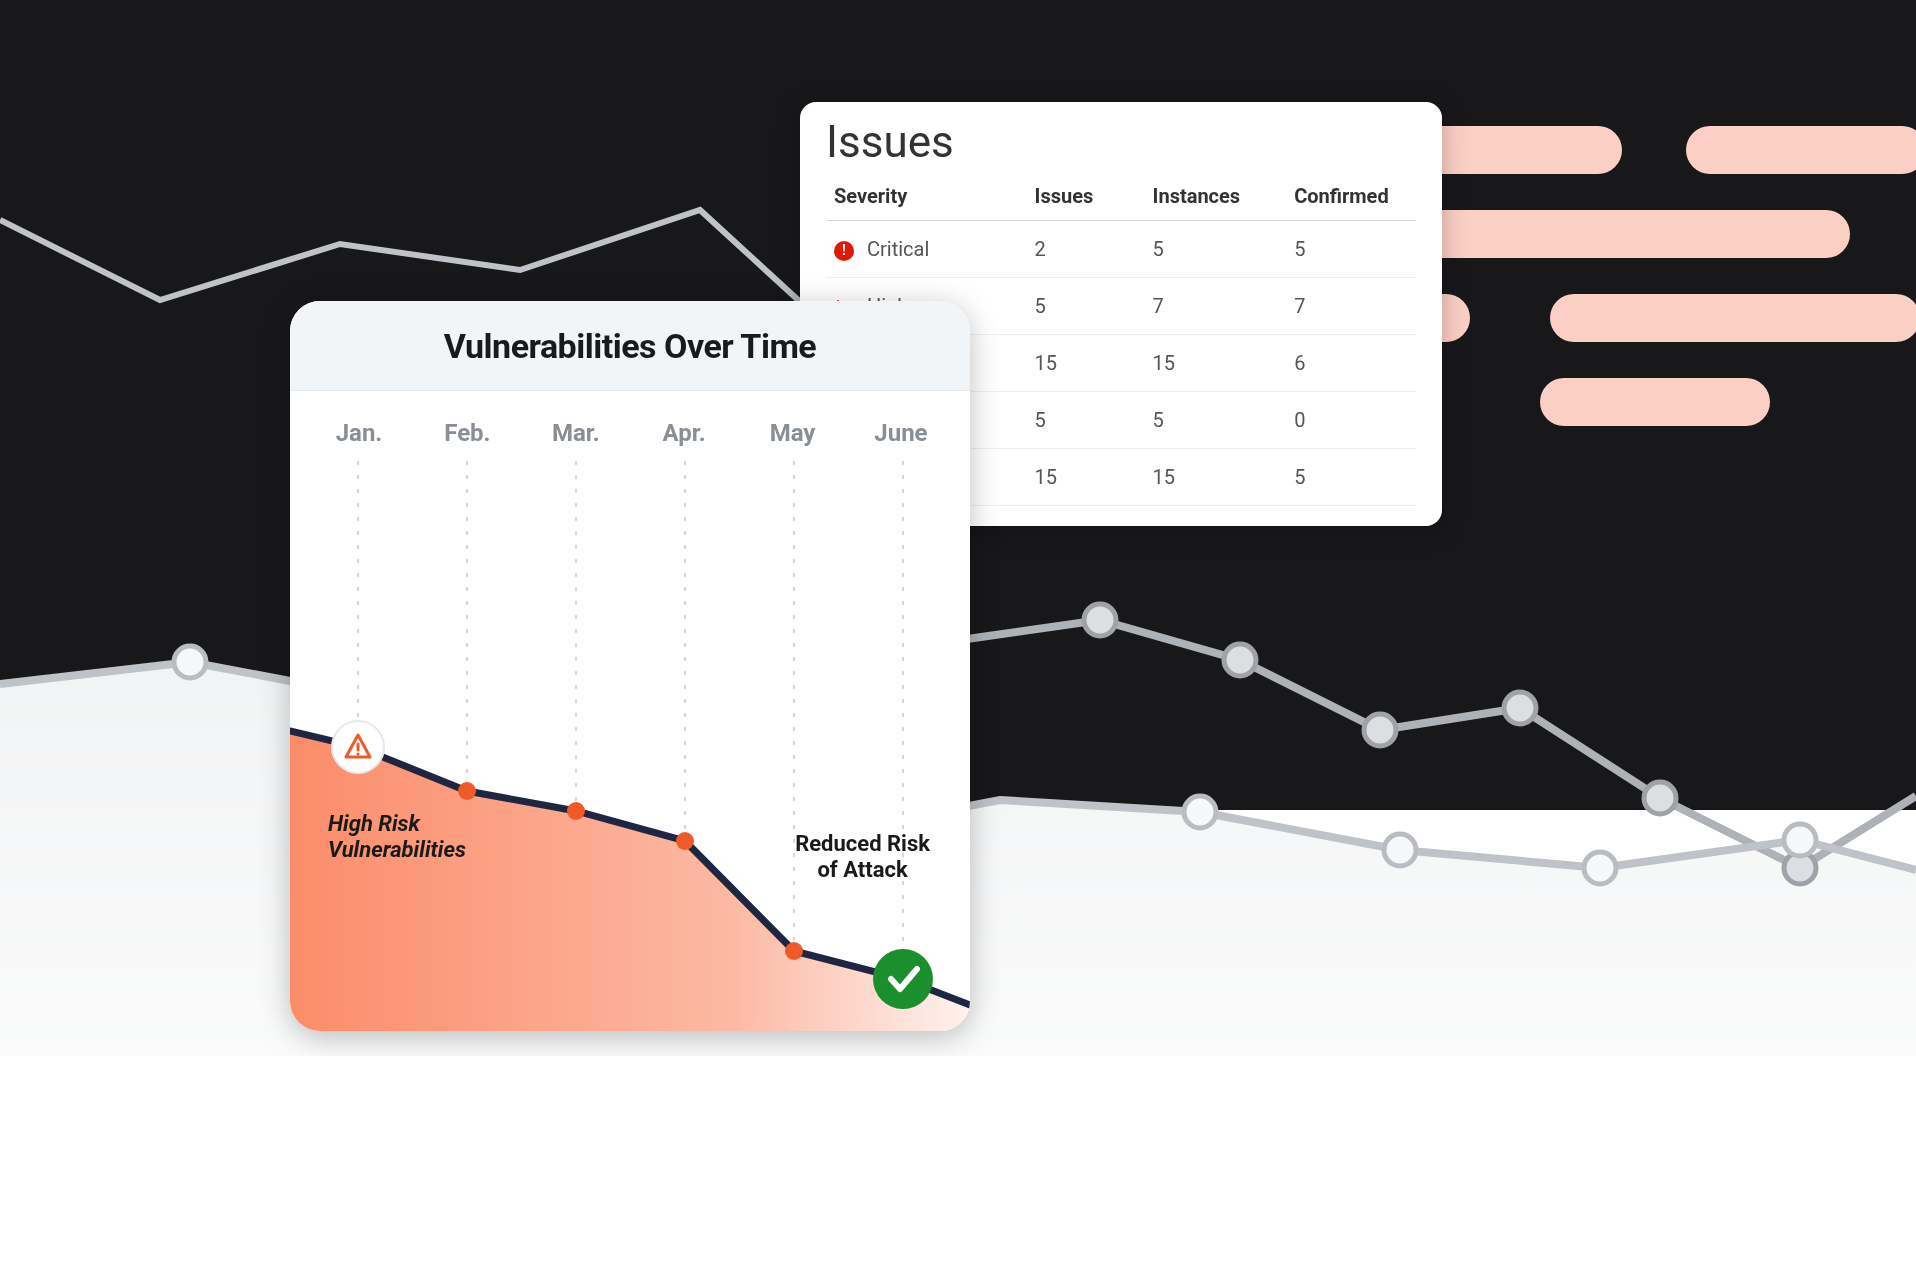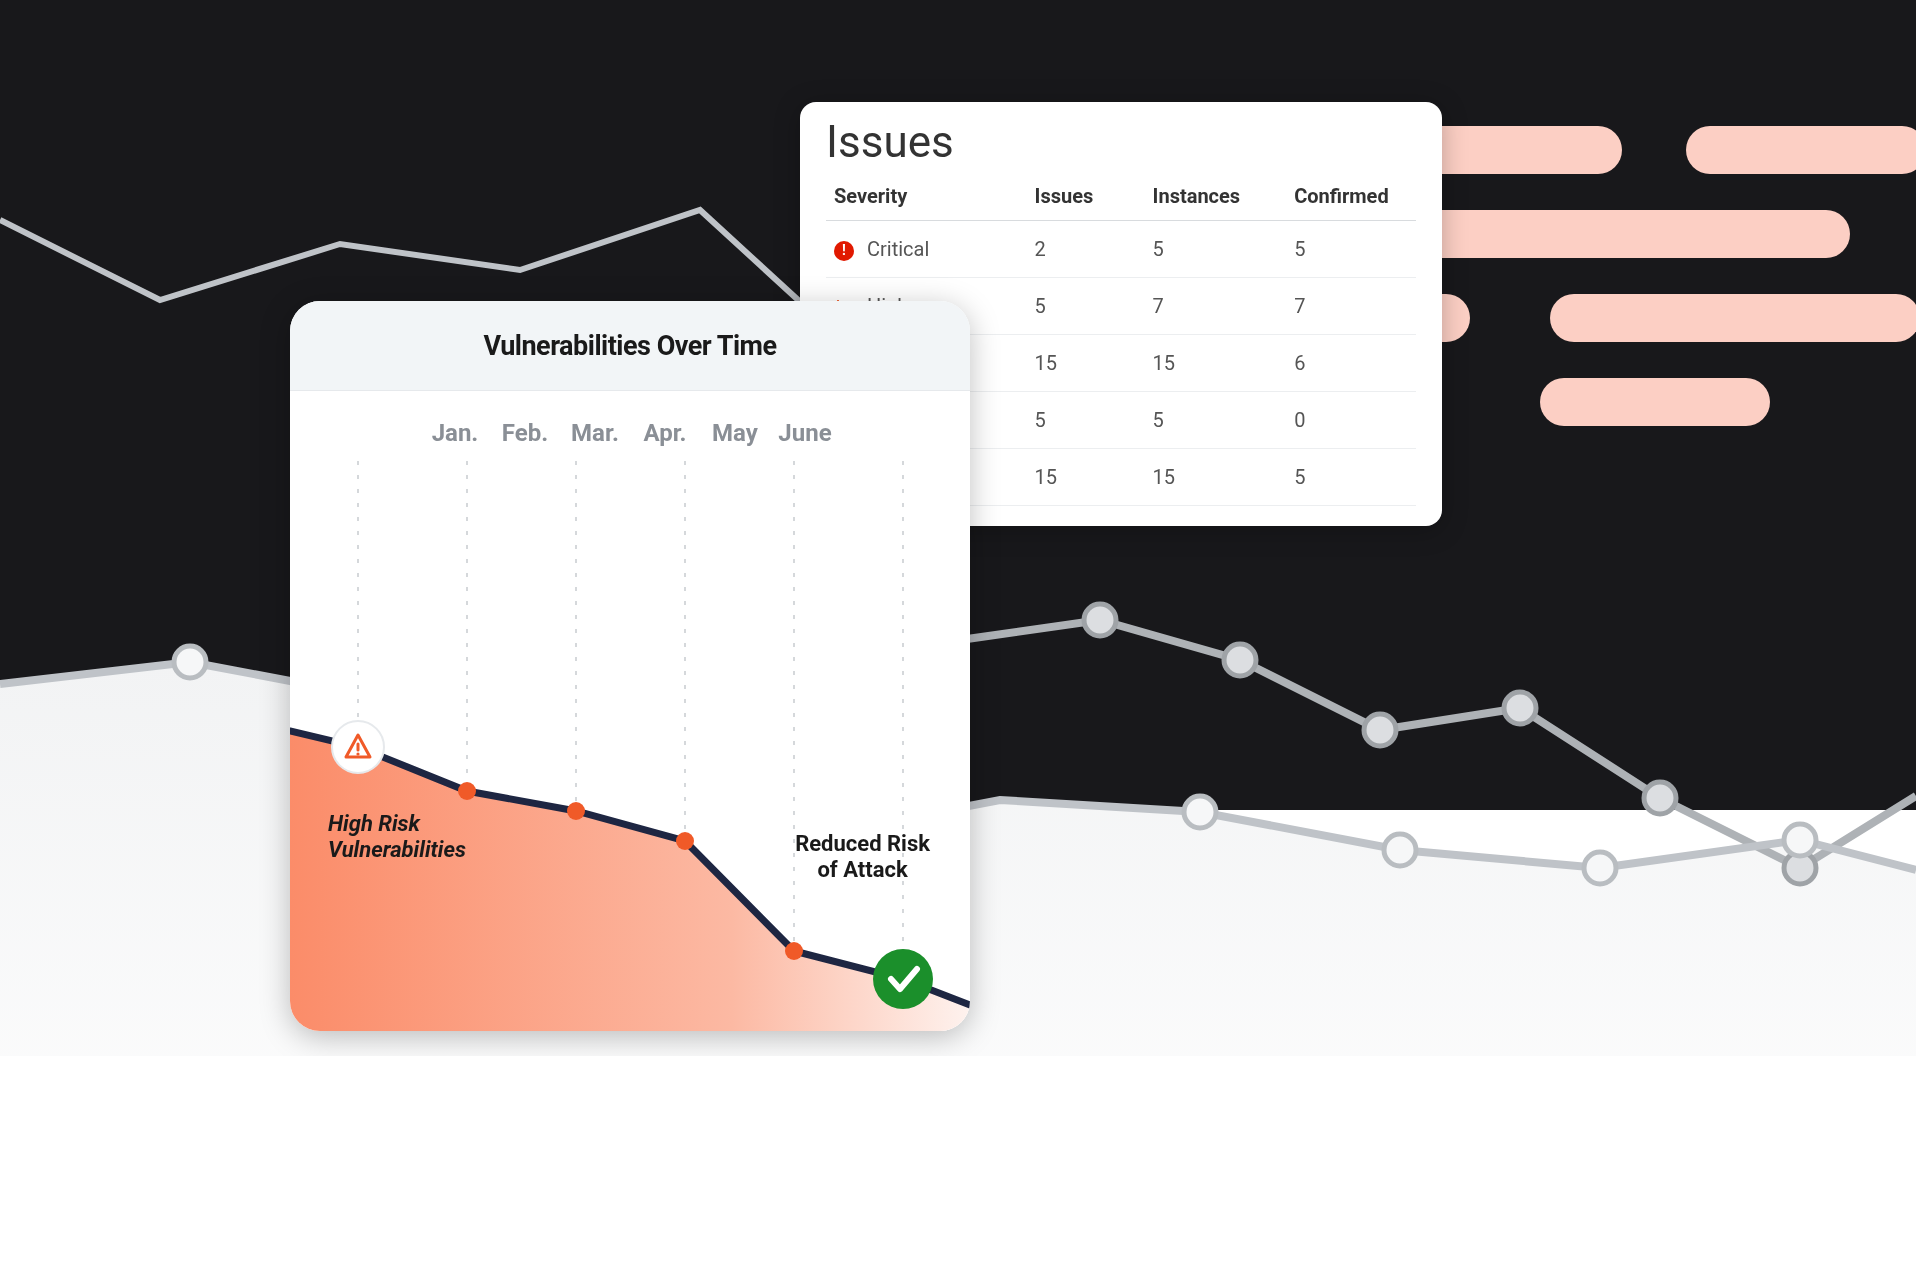--- a/index.html
+++ b/index.html
@@ -56,36 +56,36 @@
   }
   .vuln-header {
     height: 90px;
     background: #f2f5f7;
     display: flex;
     align-items: center;
     justify-content: center;
     border-bottom: 1px solid #e6e9ec;
   }
   .vuln-title {
-    font-size: 27px;
+    font-size: 34px;
     font-weight: 700;
     color: #1a1a1a;
     letter-spacing: -0.5px;
   }
   .vuln-body {
     position: relative;
     height: 640px;
     background: #fff;
   }
   .month-row {
     position: absolute;
     top: 28px;
     left: 0; right: 0;
     display: flex;
-    justify-content: center;
+    justify-content: space-between;
     padding: 0 34px;
   }
   .month-row span {
     width: 70px;
     text-align: center;
     color: #8a8f96;
     font-weight: 700;
     font-size: 24px;
   }
   .gridlines line {

